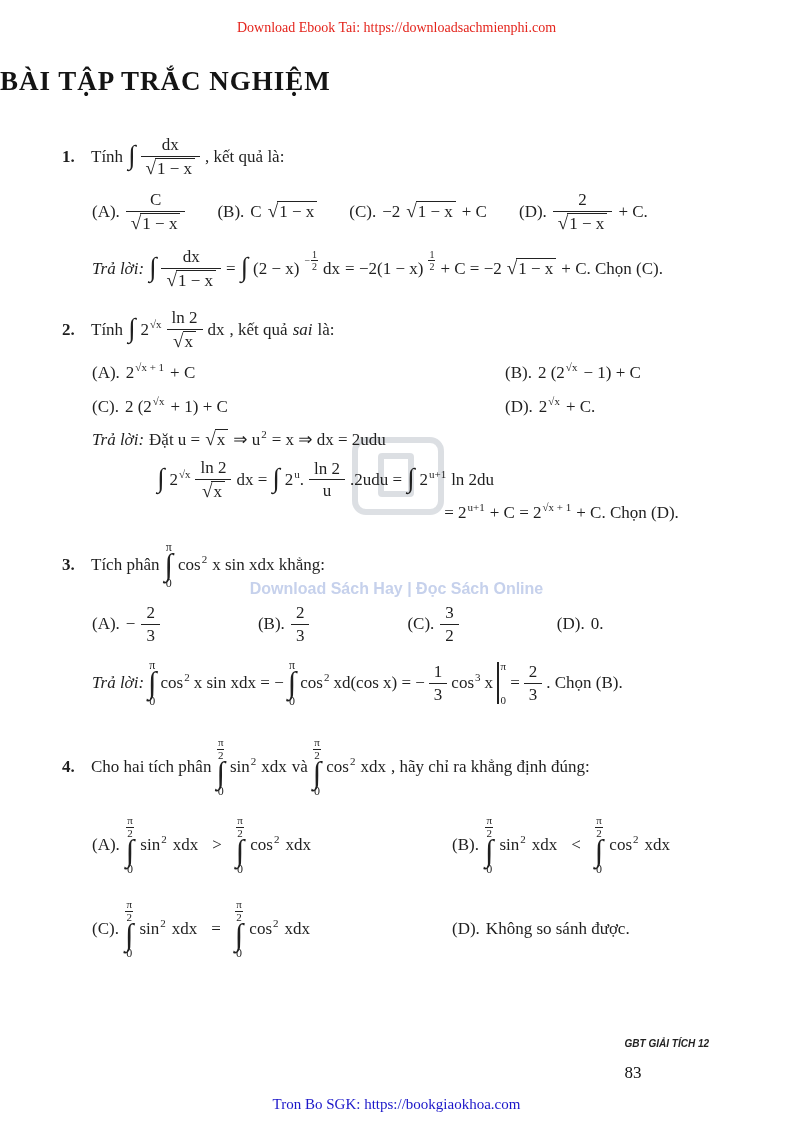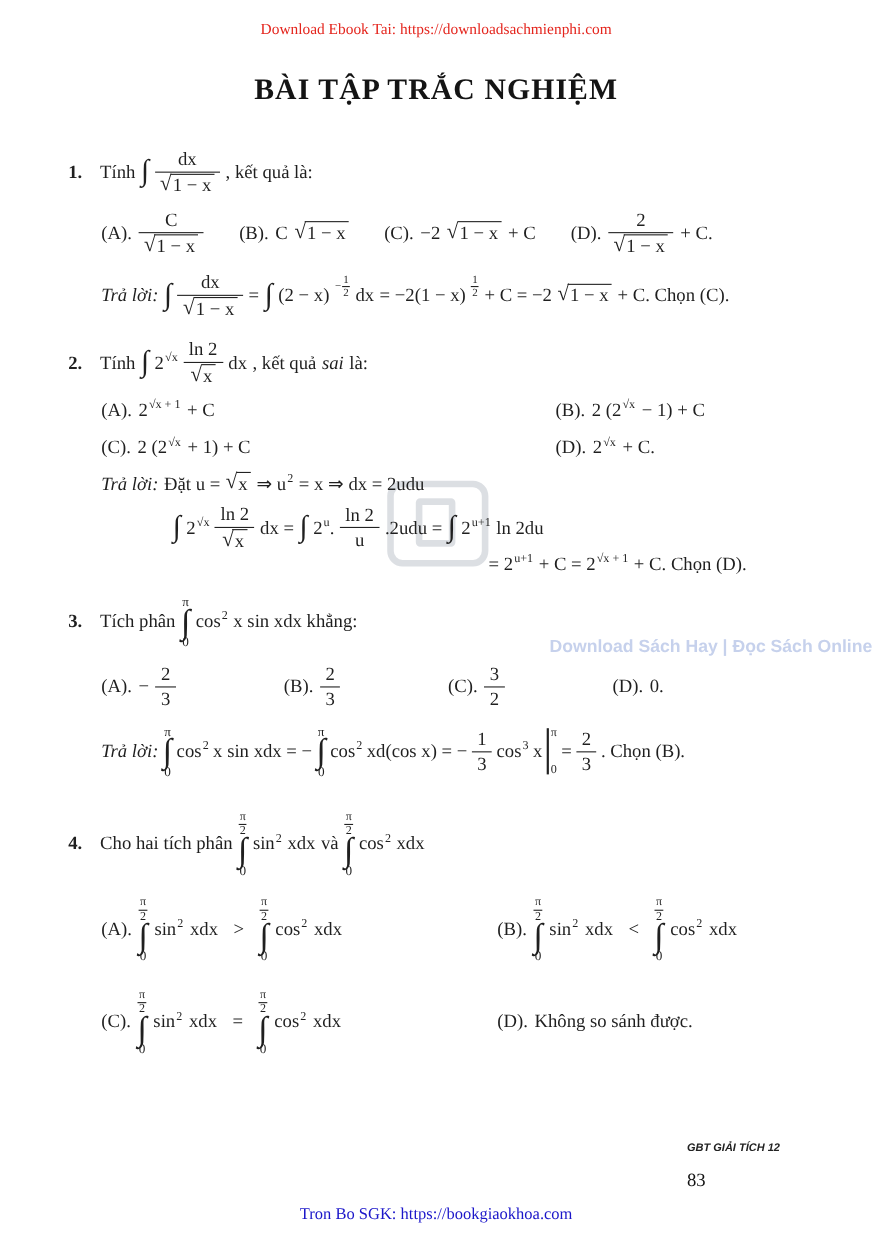--- a/index.html
+++ b/index.html
@@ -1,20 +1,20 @@
 <!DOCTYPE html>
 <html><head>
 <meta charset="utf-8">
 <style>
   * { margin:0; padding:0; box-sizing:border-box; }
   body { width:793px; height:1121px; background:#fff; font-family:"Liberation Serif", serif; color:#1f1f1f; }
   .page { position:relative; width:793px; height:1121px; background:#fff; overflow:hidden; }
 
   .top-link { padding-top:20px; text-align:center; color:#e4241c; font-size:14px; position:relative; z-index:2; }
-  .title { margin-top:30px; text-align:center; font-size:27px; font-weight:bold; letter-spacing:1px; color:#141414; position:relative; z-index:2; }
+  .title { margin-top:30px; text-align:left; font-size:27px; font-weight:bold; letter-spacing:1px; color:#141414; position:relative; z-index:2; }
 
   .content { position:relative; z-index:1; padding:0 62px; }
 
   
   .ml { display:flex; align-items:center; gap:5px; white-space:nowrap; font-size:17px; }
   .ml > * { flex:none; }
   .qno { font-weight:bold; min-width:24px; }
   .ans-label { font-style:italic; }
 
   .int { font-size:27px; line-height:1; transform:translateY(-1px); }
@@ -66,21 +66,21 @@
   #p3q { margin-top:18px; }
   #p3a { margin-top:14px; padding-left:30px; gap:4px; }
   #p4q { margin-top:30px; }
 
   .watermark { position:absolute; left:0; top:0; width:100%; height:100%; z-index:0; pointer-events:none; }
   .wm-logo { position:absolute; left:352px; top:437px; width:92px; height:78px; opacity:.6; }
   .wm-logo-box { position:absolute; inset:0; border:6px solid #c6cbd2; border-radius:14px; }
   .wm-logo-bar { position:absolute; left:26px; top:16px; width:36px; height:44px; border:6px solid #c6cbd2; border-radius:4px; }
   .wm-site { position:absolute; left:0; top:530px; width:100%; text-align:center;
              font-family:"Liberation Sans", sans-serif; font-size:30px; color:#c7d0dd; letter-spacing:.5px; }
-  .wm-tag { position:absolute; left:0; top:580px; width:100%; text-align:right;
+  .wm-tag { position:absolute; left:0; top:580px; width:100%; text-align:center;
             font-family:"Liberation Sans", sans-serif; font-size:16px; font-weight:bold; color:#c6d1ec; }
 
   .footer { position:absolute; top:1038px; right:84px; display:flex; align-items:baseline; gap:14px; z-index:2;flex-direction:column; }
   .footer .book { font-family:"Liberation Sans", sans-serif; font-size:10px; font-weight:bold; font-style:italic; color:#222; }
   .footer .pagenum { font-size:17px; color:#111; }
   .bottom-link { position:absolute; top:1096px; left:0; width:100%; text-align:center; color:#1b16c9; font-size:15px; z-index:2; }
 </style>
 </head>
 <body>
 
@@ -382,20 +382,21 @@
           <span class="tfrac">
             <span class="tn">π</span>
             <span class="td">2</span>
           </span>
         </span>
         <span class="is">∫</span>
         <span class="lb">0</span>
       </span>
       <span><span>cos</span><sup class="e">2</sup></span>
       <span>xdx</span>
+      <span>, hãy chỉ ra khẳng định đúng:</span>
     </div>
 
     <div class="grid2 g-p4" id="p4o">
       <span class="opt">
         <span>(A).</span>
         <span class="ilim">
           <span class="lt">
             <span class="tfrac">
               <span class="tn">π</span>
               <span class="td">2</span>

